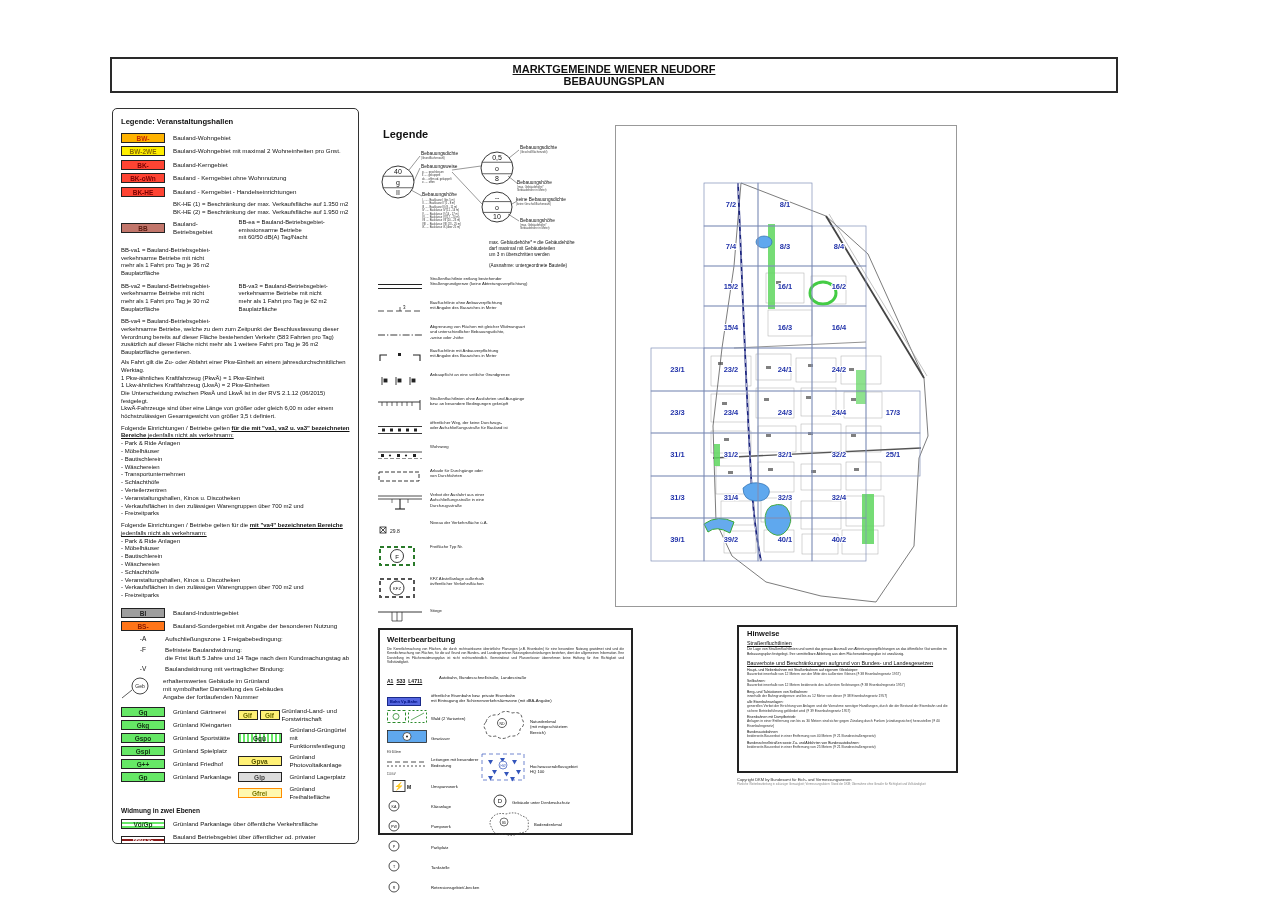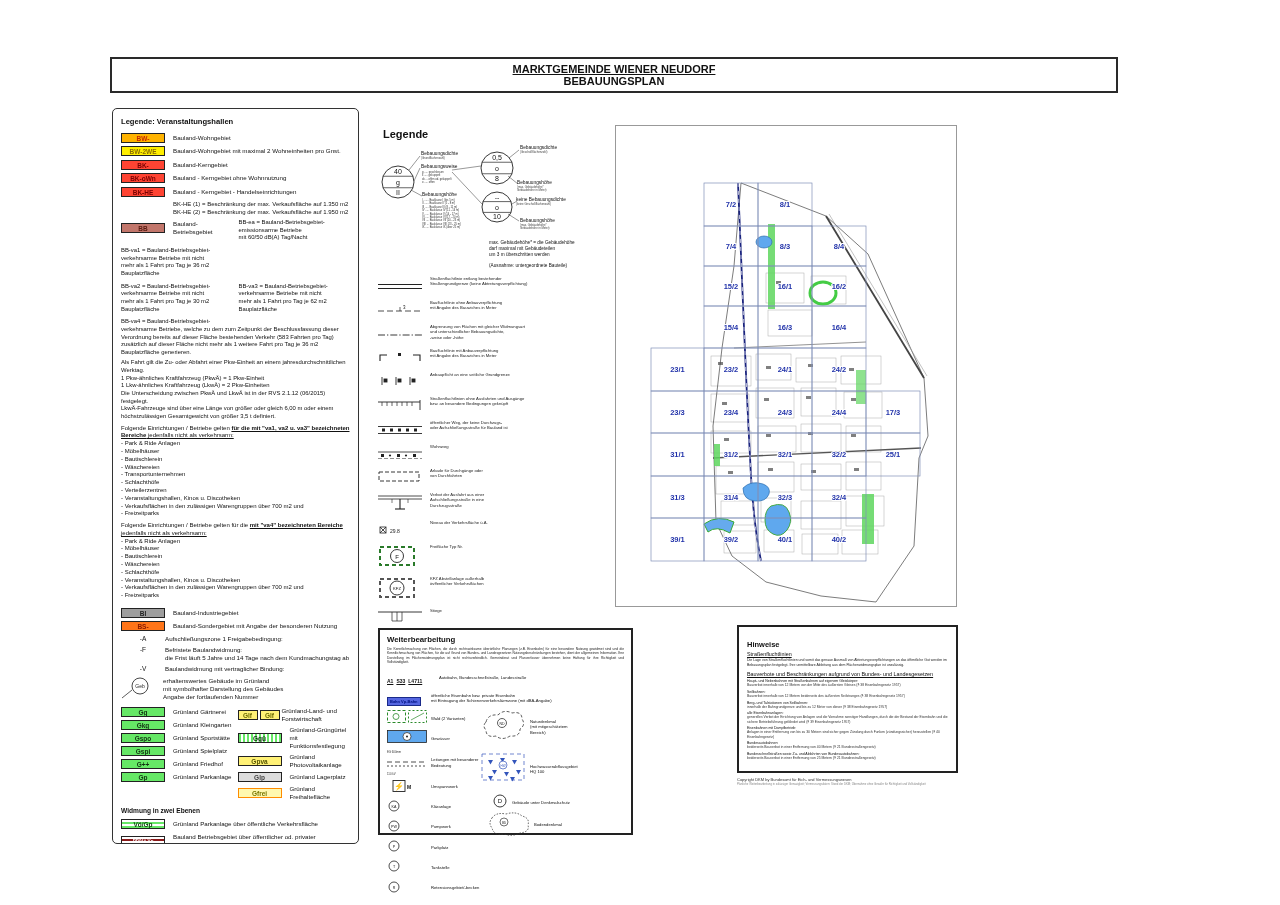--- a/index.html
+++ b/index.html
@@ -47,21 +47,21 @@
   .krow{display:flex;align-items:center;margin:2.2px 0;max-width:165px;}
   .kicon{width:44px;min-width:44px;}
   .klabel{font-size:4.2px;line-height:1.25;white-space:pre-line;}
   .kright{position:absolute;display:flex;align-items:center;}
   .kright .klabel{margin-left:4px;}
   .kchip{display:inline-block;background:#5566E0;border:1px solid #1a2a8a;color:#001080;font-size:4px;font-weight:bold;padding:1.5px 2px;line-height:1;}
   .kcodes span{font-size:5px;font-weight:bold;text-decoration:underline;margin-right:3px;}
   
   #map-panel{left:615px;top:125px;width:340px;height:480px;border:1px solid #999;background:#fff;}
   
-  #hinweise{left:737px;top:625px;width:221px;height:148px;border:2.5px solid #222;box-sizing:border-box;padding:13px 8px;background:#fff;}
+  #hinweise{left:737px;top:625px;width:221px;height:148px;border:2.5px solid #222;box-sizing:border-box;padding:2px 8px;background:#fff;}
   #hinweise .hh{font-size:7.5px;font-weight:bold;margin-bottom:2px;}
   #hinweise .h-sub{font-size:5.4px;text-decoration:underline;margin:2px 0 1px 0;}
   #hinweise .h-par{font-size:3.5px;line-height:1.3;color:#222;}
   #hinweise .h-big{font-size:5.4px;text-decoration:underline;margin:4px 0 2px 0;}
   .hitem{margin-bottom:2.5px;}
   .hitem .ht{font-size:3.5px;color:#111;}
   .hitem .hb{font-size:3.4px;color:#333;line-height:1.25;}
   #copyright{left:737px;top:777px;width:230px;}
   #copyright .c1{font-size:4px;color:#333;}
   #copyright .c2{font-size:2.8px;color:#888;}

